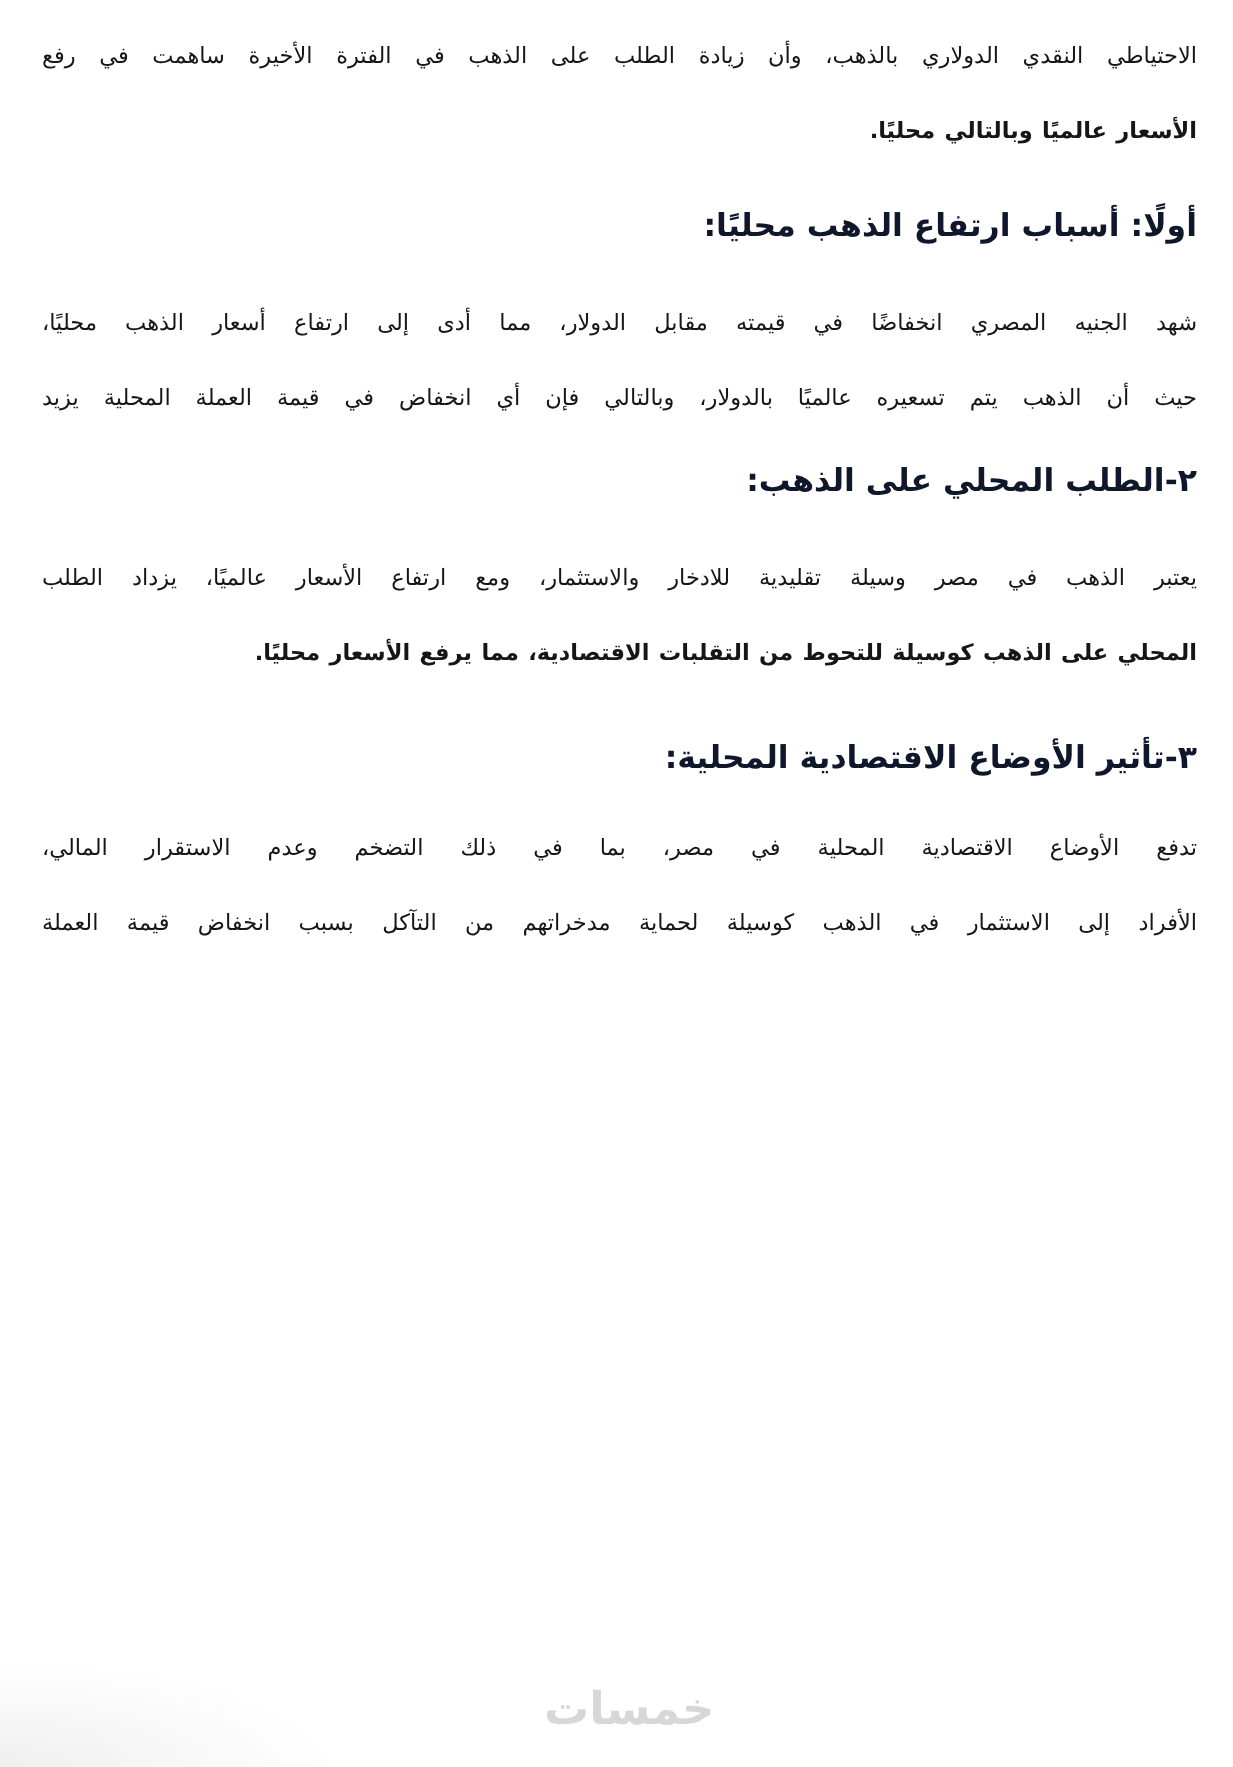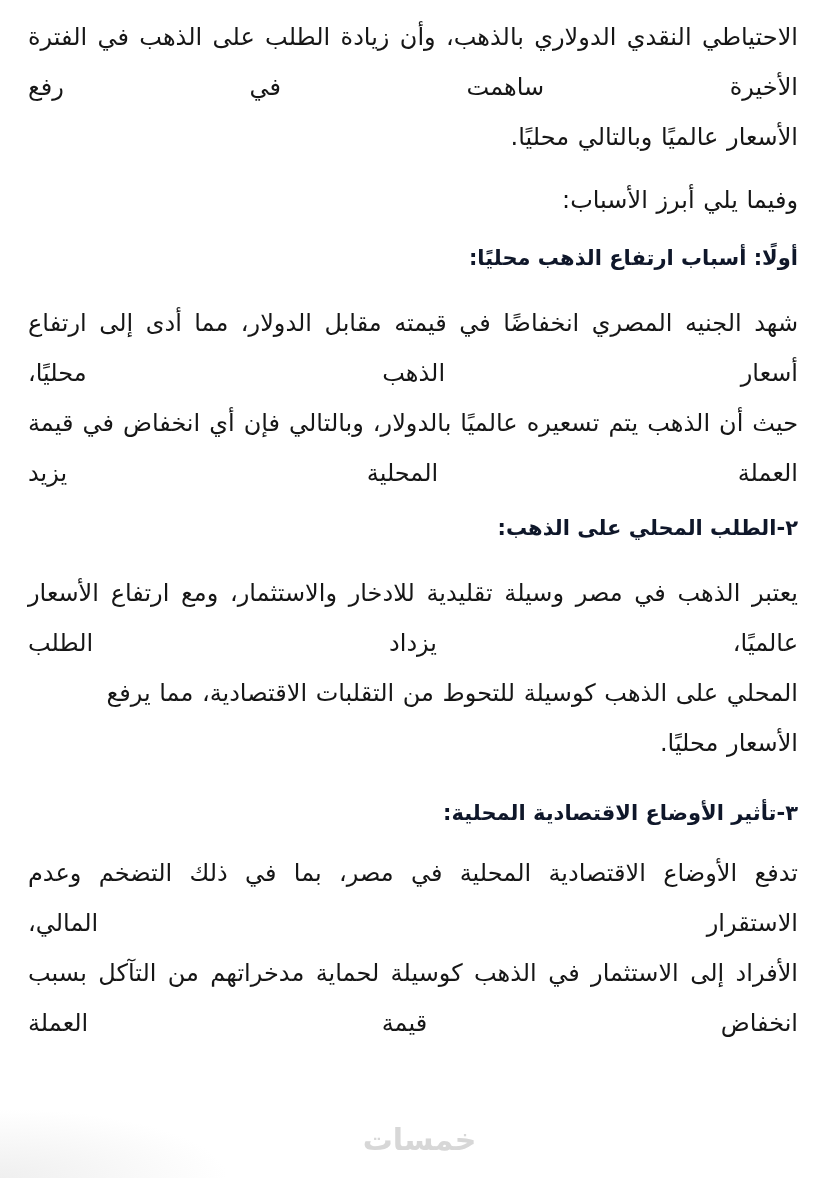--- a/index.html
+++ b/index.html
@@ -16,30 +16,31 @@
     color: #161616;
   }
   .doc {
     position: absolute;
     top: 12px;
     right: 24px;
     left: 28px;
     direction: rtl;
   }
   .line {
-    font-size: 24px;
+    font-size: 15px;
     line-height: 50px;
     word-spacing: 1px;
   }
   .line.full {
     text-align: justify;
     text-align-last: justify;
   }
   .line.last {
     text-align: right;
+    font-weight: bold;
   }
   .heading {
     font-weight: bold;
     font-size: 21px;
     line-height: 50px;
     color: #0f172a;
     text-align: right;
   }
   
   .p1 { margin-top: 0; }
@@ -78,21 +79,20 @@
 <body>
 
 <div class="doc">
 
   <div class="block p1">
     <div class="line full">الاحتياطي النقدي الدولاري بالذهب، وأن زيادة الطلب على الذهب في الفترة الأخيرة ساهمت في رفع</div>
     <div class="line last">الأسعار عالميًا وبالتالي محليًا.</div>
   </div>
 
   <div class="block p2">
-    <div class="line last">وفيما يلي أبرز الأسباب:</div>
   </div>
 
   <div class="heading h1">أولًا: أسباب ارتفاع الذهب محليًا:</div>
 
 
   <div class="block p3">
     <div class="line full">شهد الجنيه المصري انخفاضًا في قيمته مقابل الدولار، مما أدى إلى ارتفاع أسعار الذهب محليًا،</div>
     <div class="line full">حيث أن الذهب يتم تسعيره عالميًا بالدولار، وبالتالي فإن أي انخفاض في قيمة العملة المحلية يزيد</div>
   </div>
 

